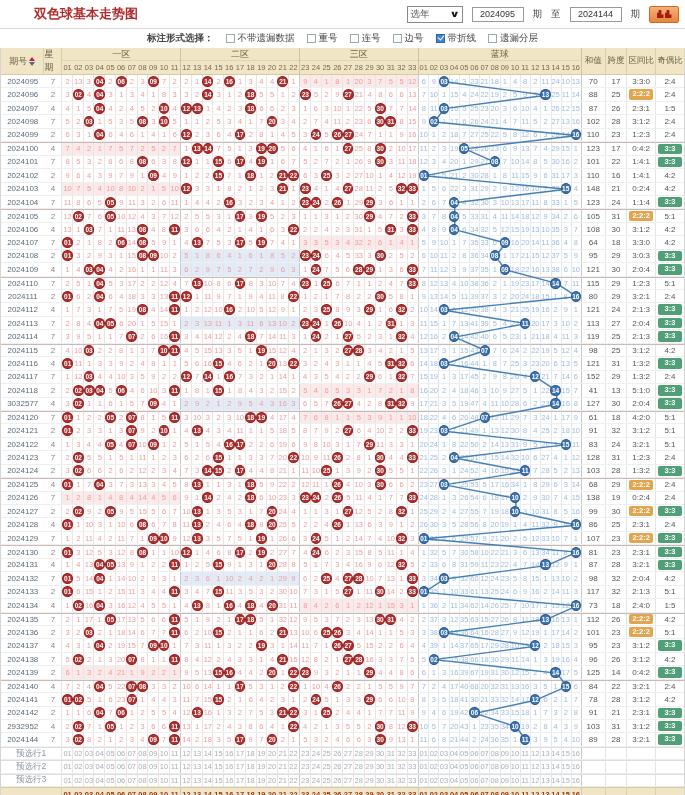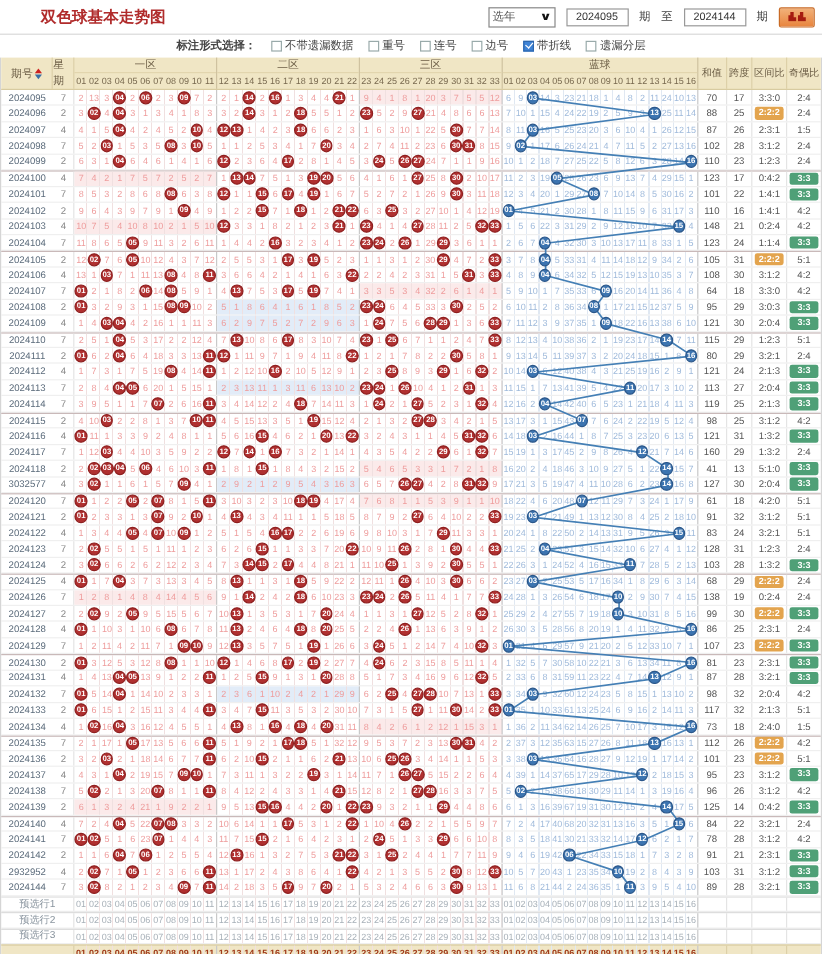--- a/index.html
+++ b/index.html
@@ -2033,21 +2033,21 @@
             <div class="cell cb">26</div>
             <div class="cell cb">4</div>
             <div class="cell cb">
               <span class="bb">12</span>
             </div>
             <div class="cell cb">21</div>
             <div class="cell cb">7</div>
             <div class="cell cb">14</div>
             <div class="cell cb">6</div>
           </div>
-          <div class="st s1">160</div>
+          <div class="st s1">152</div>
     <div class="st s2">29</div>
     <div class="st s3">1:3:2</div>
     <div class="st s4">2:4</div>
         </div>
         <div class="row">
     <div class="cp">2024118</div>
     <div class="cw">2</div>
           <div class="zone zr" style="width:118.80000000000001px">
             <div class="cell cr">2</div>
             <div class="cell cr">

